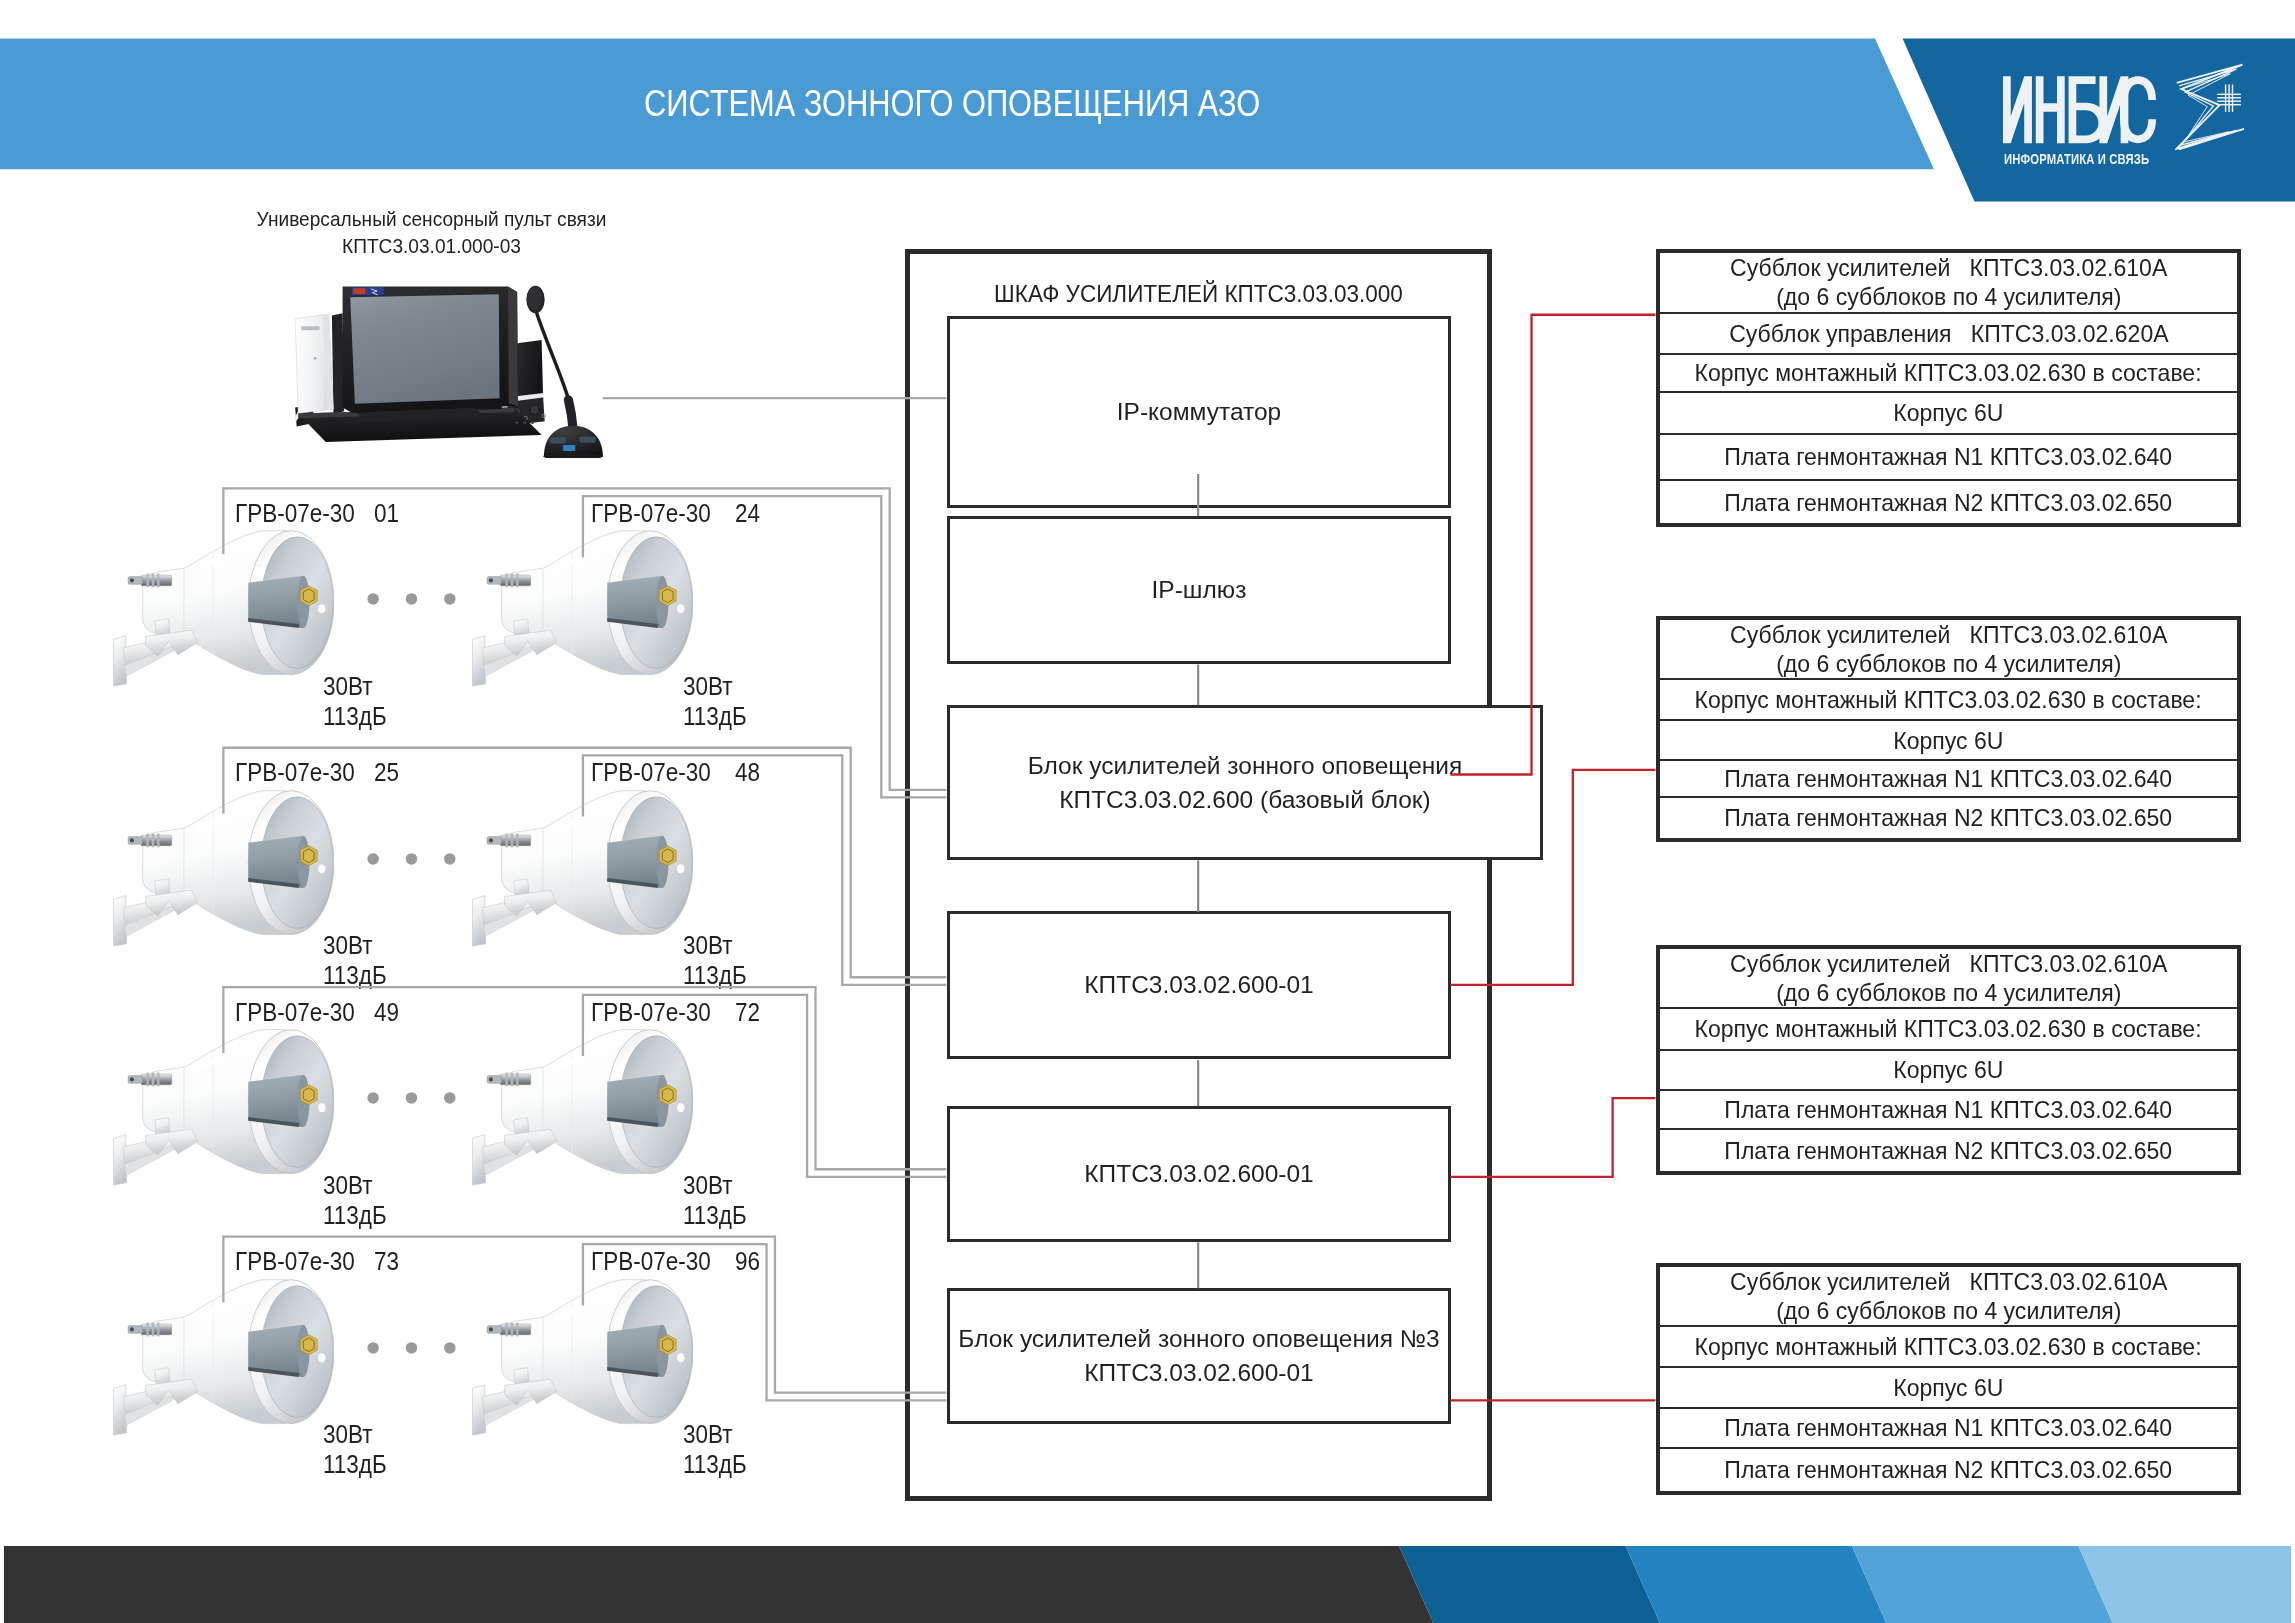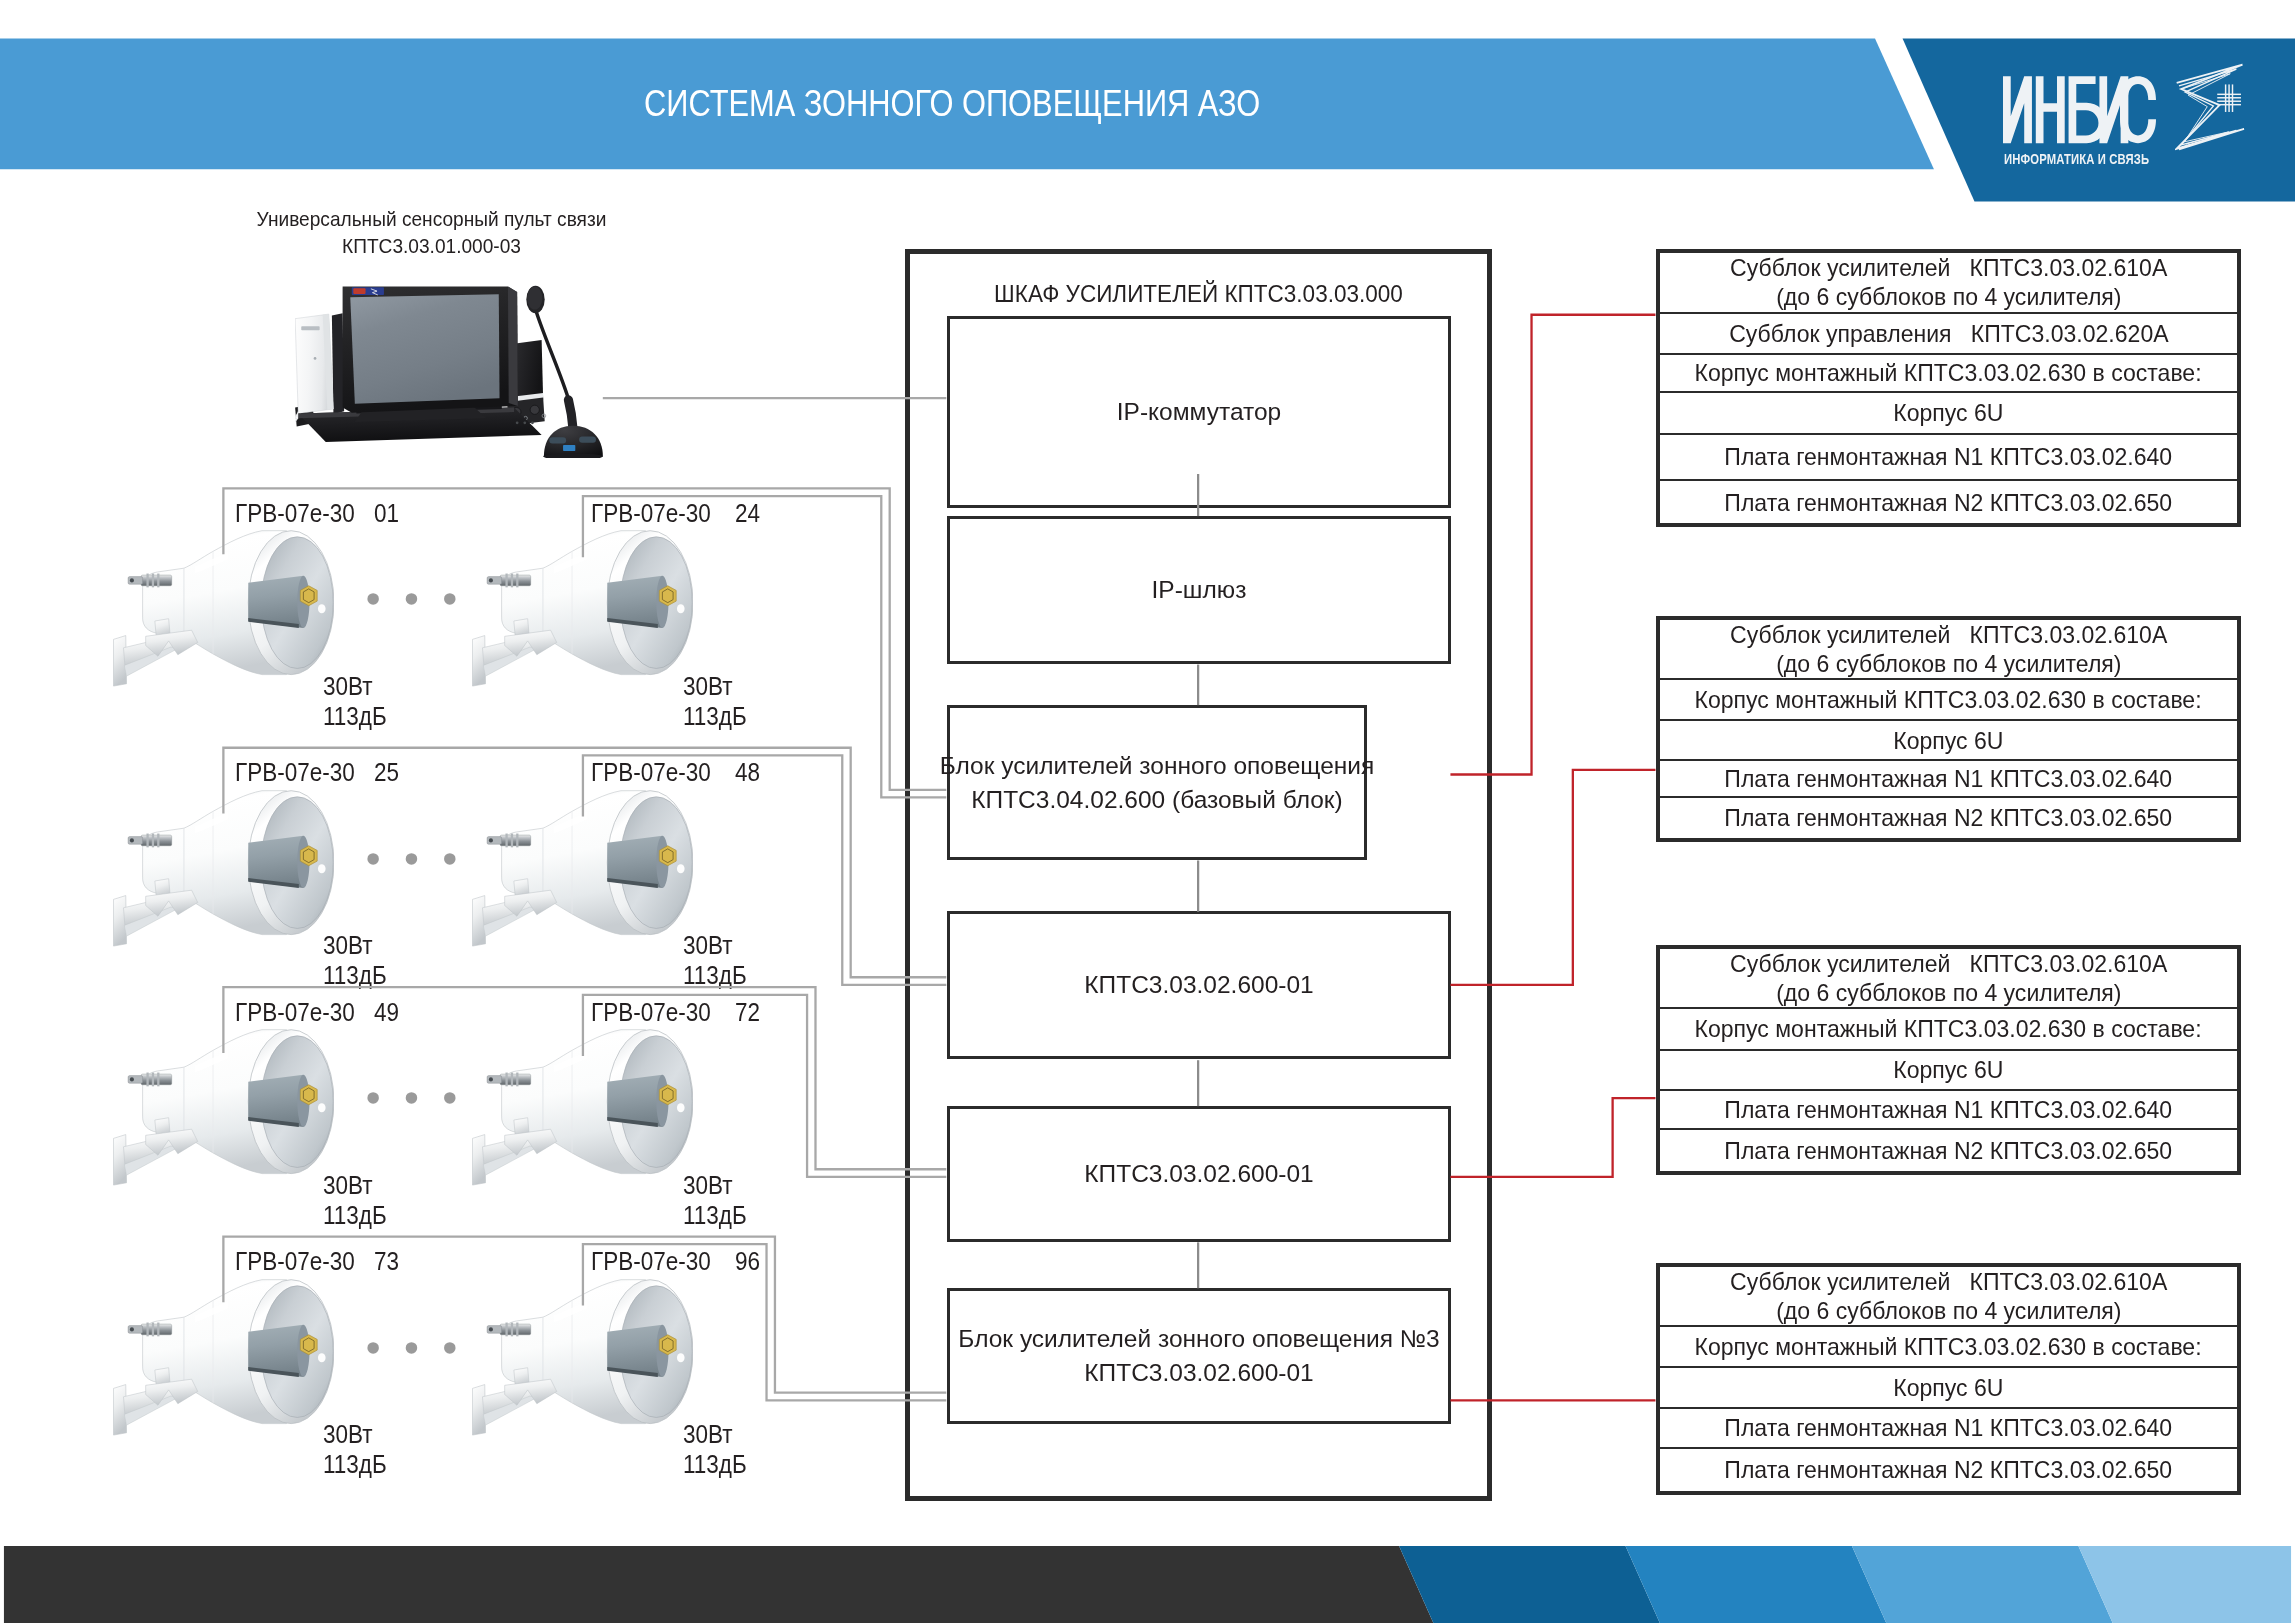--- a/index.html
+++ b/index.html
@@ -85,23 +85,23 @@
 </div>
 
 <div class="abs cabinet-outer" style="left:905px;top:249px;width:587px;height:1252px;"></div>
 <div class="abs cab-title" style="left:905px;top:280px;width:587px;">ШКАФ УСИЛИТЕЛЕЙ КПТС3.03.03.000</div>
 <div class="abs cab-block" style="left:947px;top:316px;width:504px;height:192px;">
     <span>IP-коммутатор</span>
   </div>
 <div class="abs cab-block" style="left:947px;top:516px;width:504px;height:148px;justify-content:center;">
     <span>IP-шлюз</span>
   </div>
-<div class="abs cab-block" style="left:947px;top:705px;width:420px;height:155px;">
+<div class="abs cab-block" style="left:947px;top:705px;width:596px;height:155px;">
     <span>Блок усилителей зонного оповещения</span>
-    <span>КПТС3.04.02.600 (базовый блок)</span>
+    <span>КПТС3.03.02.600 (базовый блок)</span>
   </div>
 <div class="abs cab-block" style="left:947px;top:911px;width:504px;height:148px;">
     <span>КПТС3.03.02.600-01</span>
   </div>
 <div class="abs cab-block" style="left:947px;top:1106px;width:504px;height:136px;">
     <span>КПТС3.03.02.600-01</span>
   </div>
 <div class="abs cab-block" style="left:947px;top:1288px;width:504px;height:136px;">
     <span>Блок усилителей зонного оповещения №3</span>
     <span>КПТС3.03.02.600-01</span>

